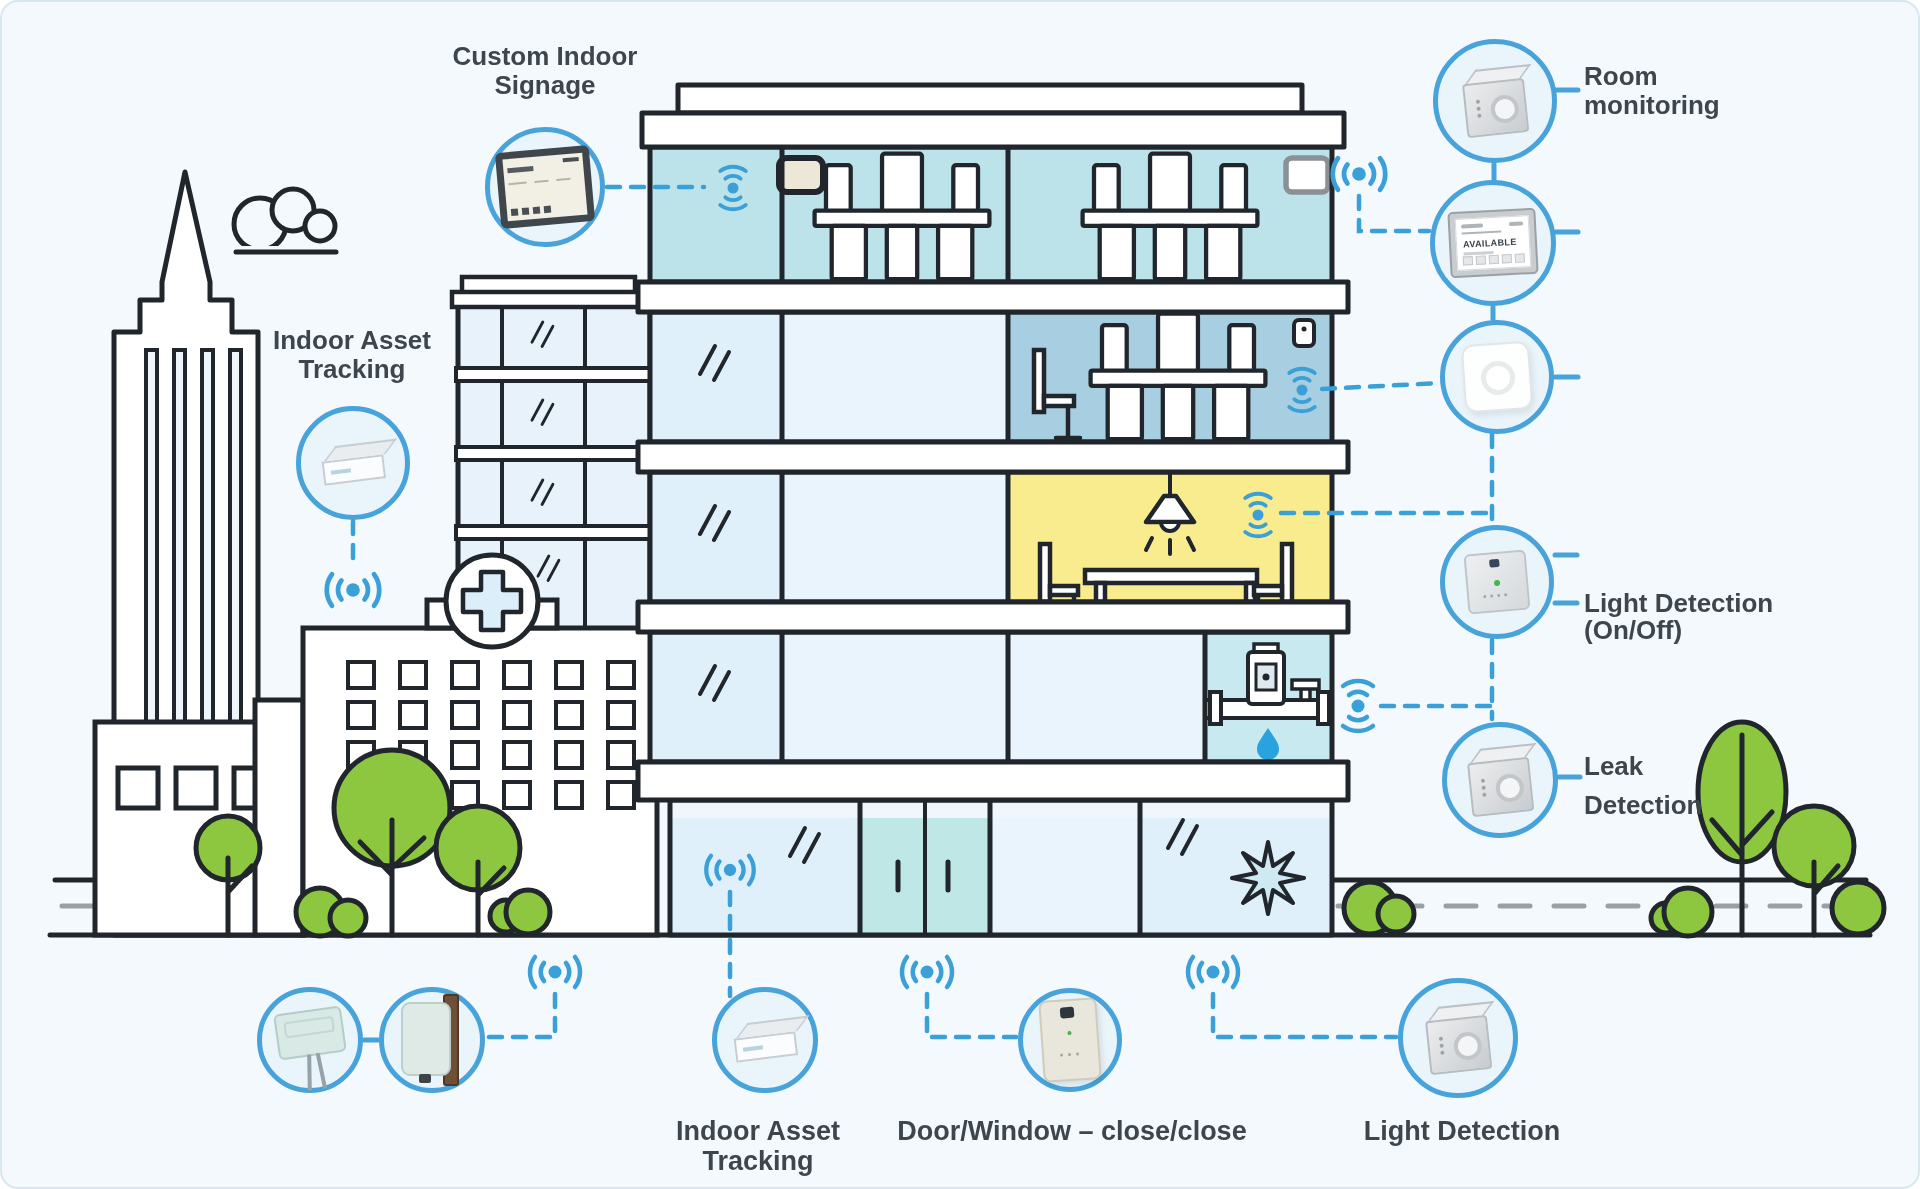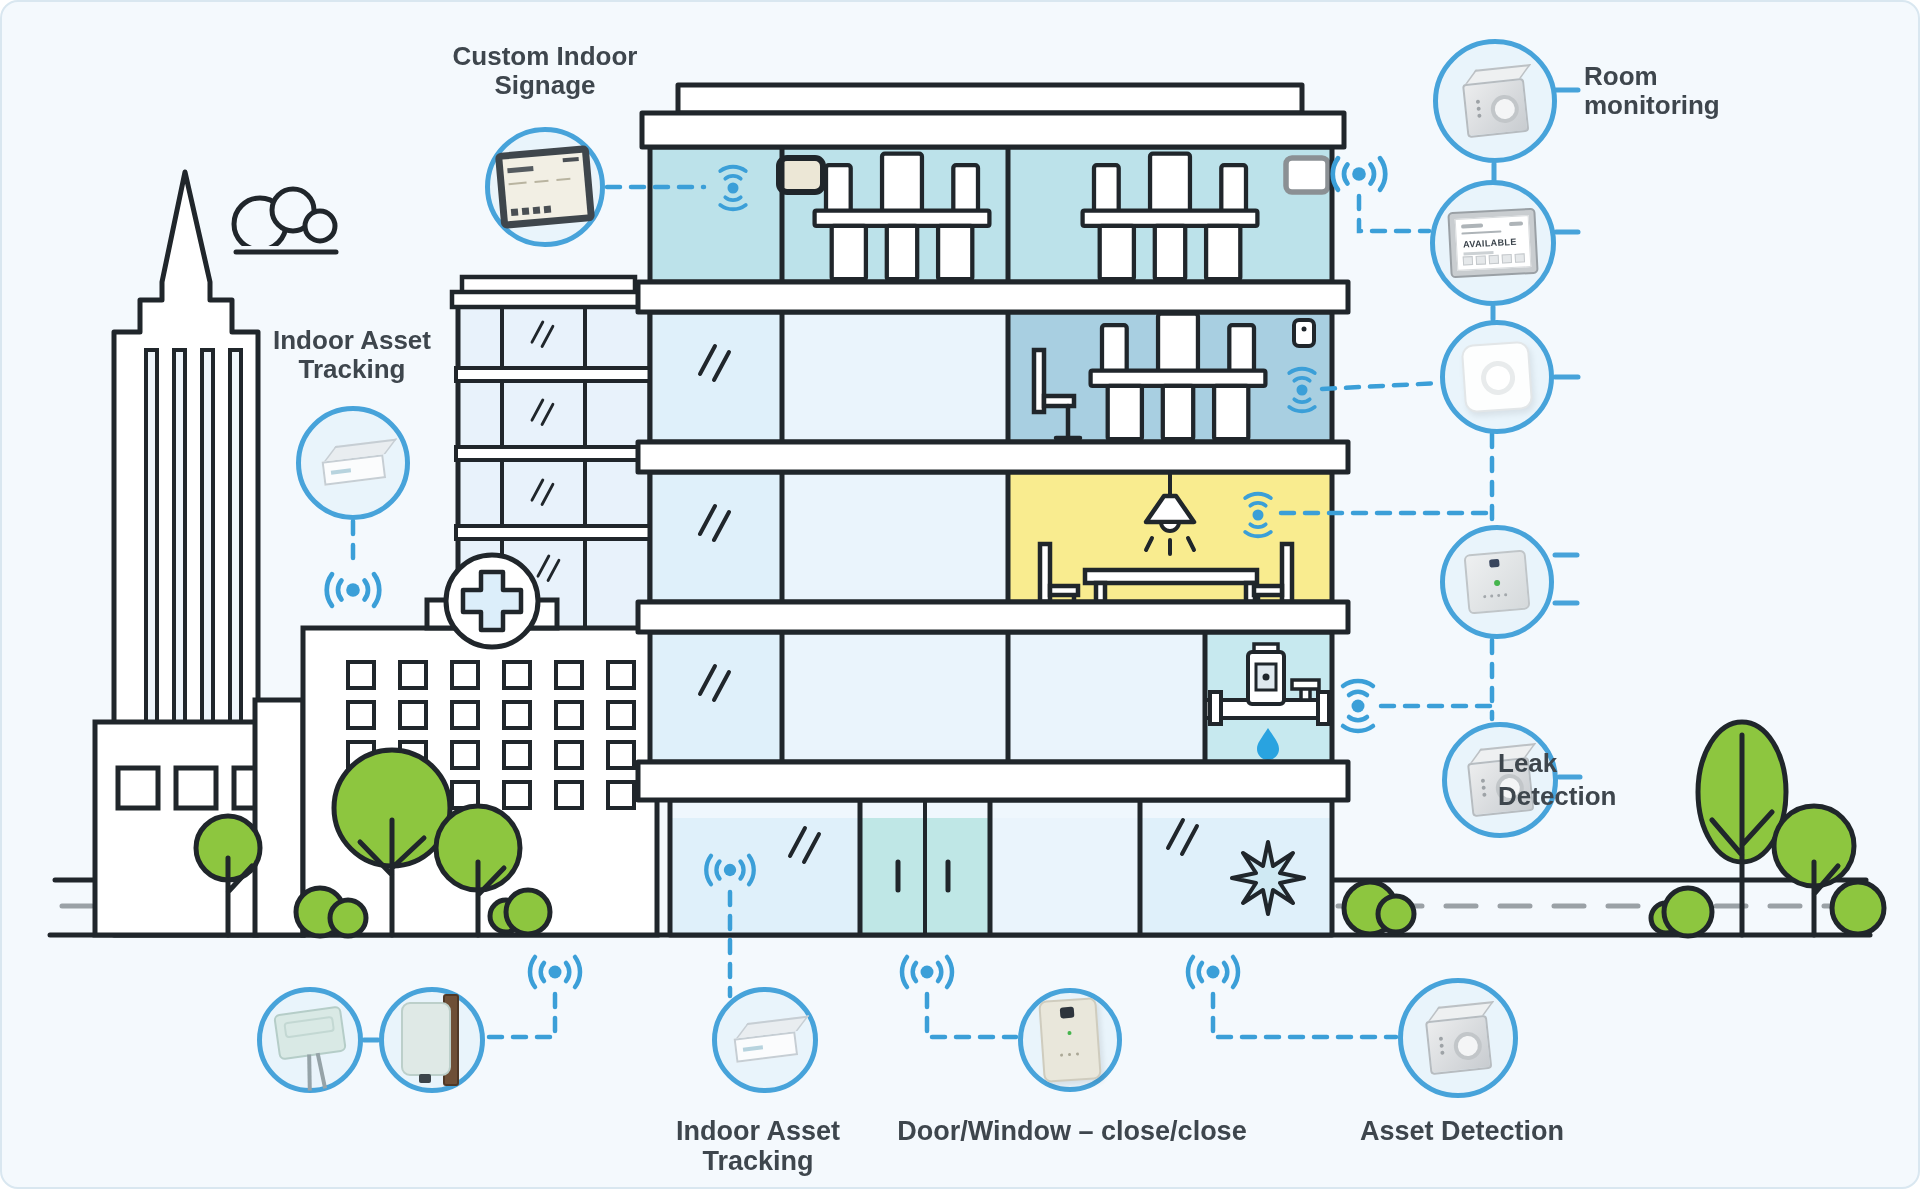--- a/index.html
+++ b/index.html
@@ -490,22 +490,23 @@
 
   <div class="lbl ctr" style="left:425px;top:42px;width:240px">Custom Indoor Signage</div>
 
   <div class="lbl ctr" style="left:232px;top:326px;width:240px">Indoor Asset Tracking</div>
 
   <div class="lbl" style="left:1584px;top:62px;width:150px">Room monitoring</div>
 
 
 
 
-
-  <div class="lbl" style="left:1498px;top:747px;width:130px;line-height:33px">Leak Detection</div>
+  <div class="lbl" style="left:1584px;top:590px;width:210px;line-height:27px">Light Detection (On/Off)</div>
+
+  <div class="lbl" style="left:1584px;top:747px;width:130px;line-height:39px">Leak Detection</div>
 
 
   <div class="lbl ctr big" style="left:618px;top:1116px;width:280px">Indoor Asset Tracking</div>
 
   <div class="lbl ctr big" style="left:892px;top:1116px;width:360px">Door/Window – close/close</div>
 
-  <div class="lbl ctr big" style="left:1354px;top:1116px;width:216px">Asset Detection</div>
+  <div class="lbl ctr big" style="left:1354px;top:1116px;width:216px">Light Detection</div>
 </div>
 
 </body></html>

